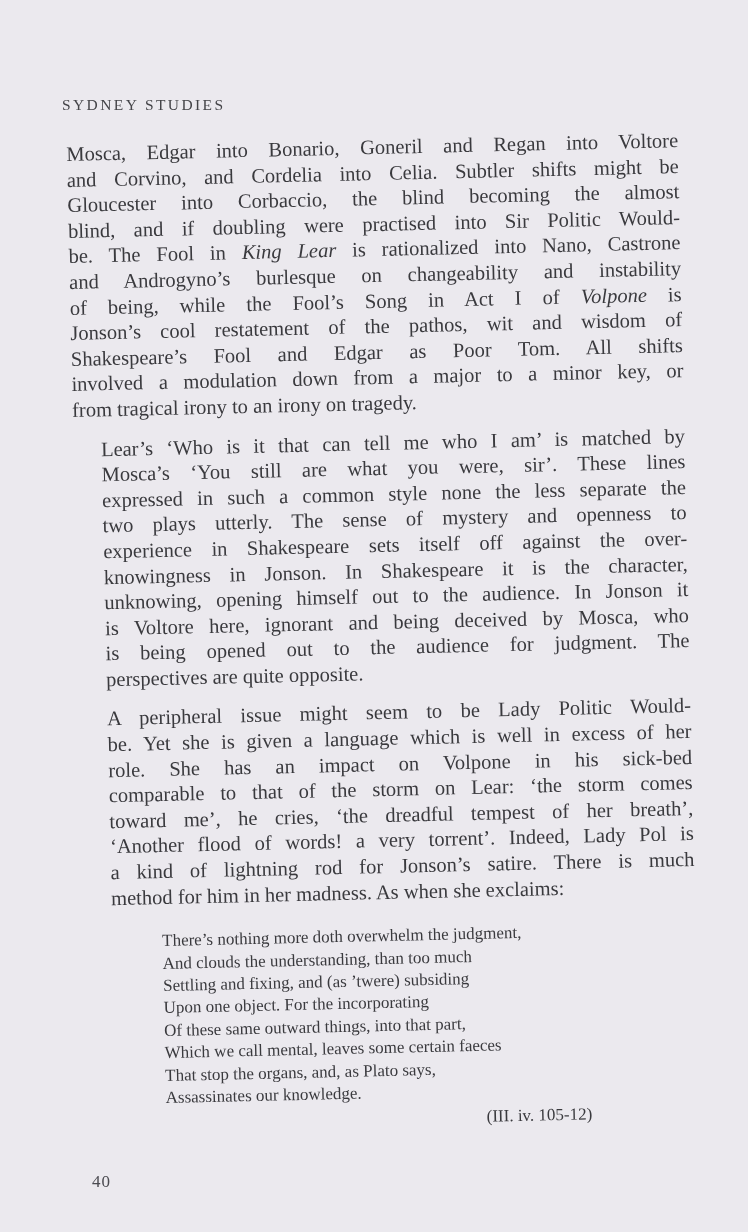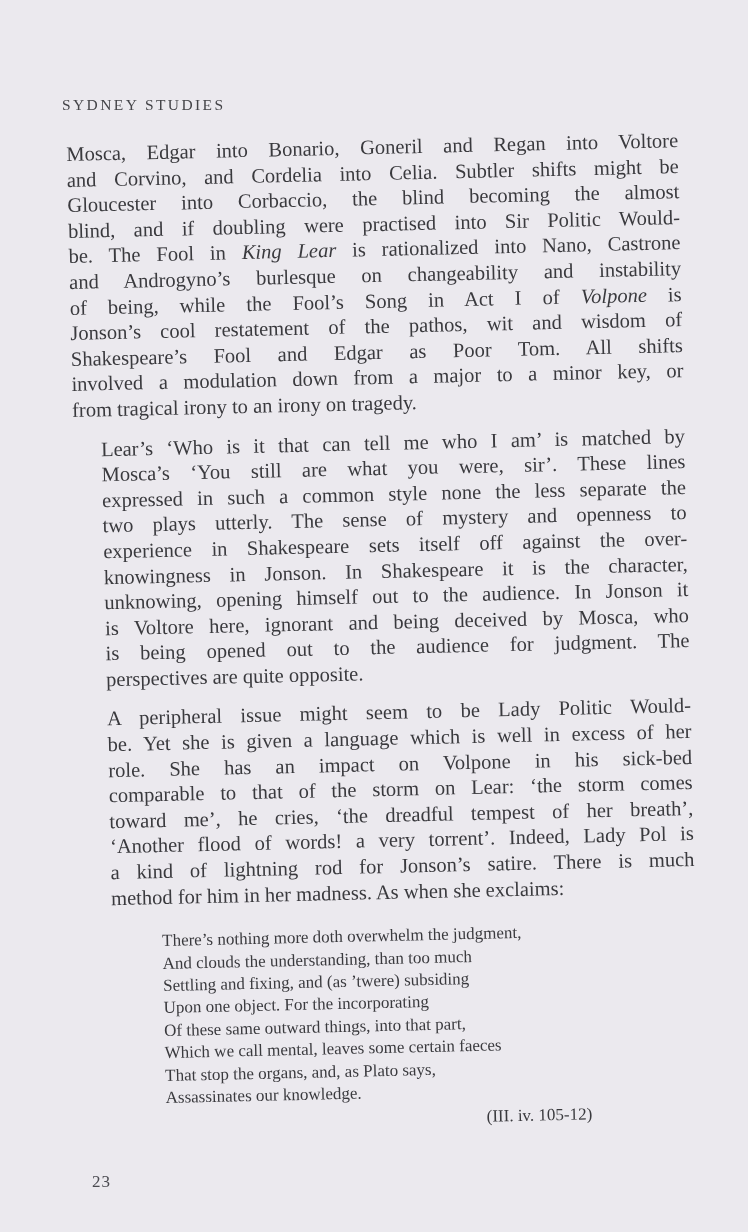--- a/index.html
+++ b/index.html
@@ -94,14 +94,14 @@
       <span class="qline">Settling and fixing, and (as ’twere) subsiding</span>
       <span class="qline">Upon one object. For the incorporating</span>
       <span class="qline">Of these same outward things, into that part,</span>
       <span class="qline">Which we call mental, leaves some certain faeces</span>
       <span class="qline">That stop the organs, and, as Plato says,</span>
       <span class="qline">Assassinates our knowledge.</span>
       <span class="citation">(III. iv. 105-12)</span>
     </div>
   </div>
 
-  <div class="page-number">23</div>
+  <div class="page-number">40</div>
 </div>
 
 </body></html>

